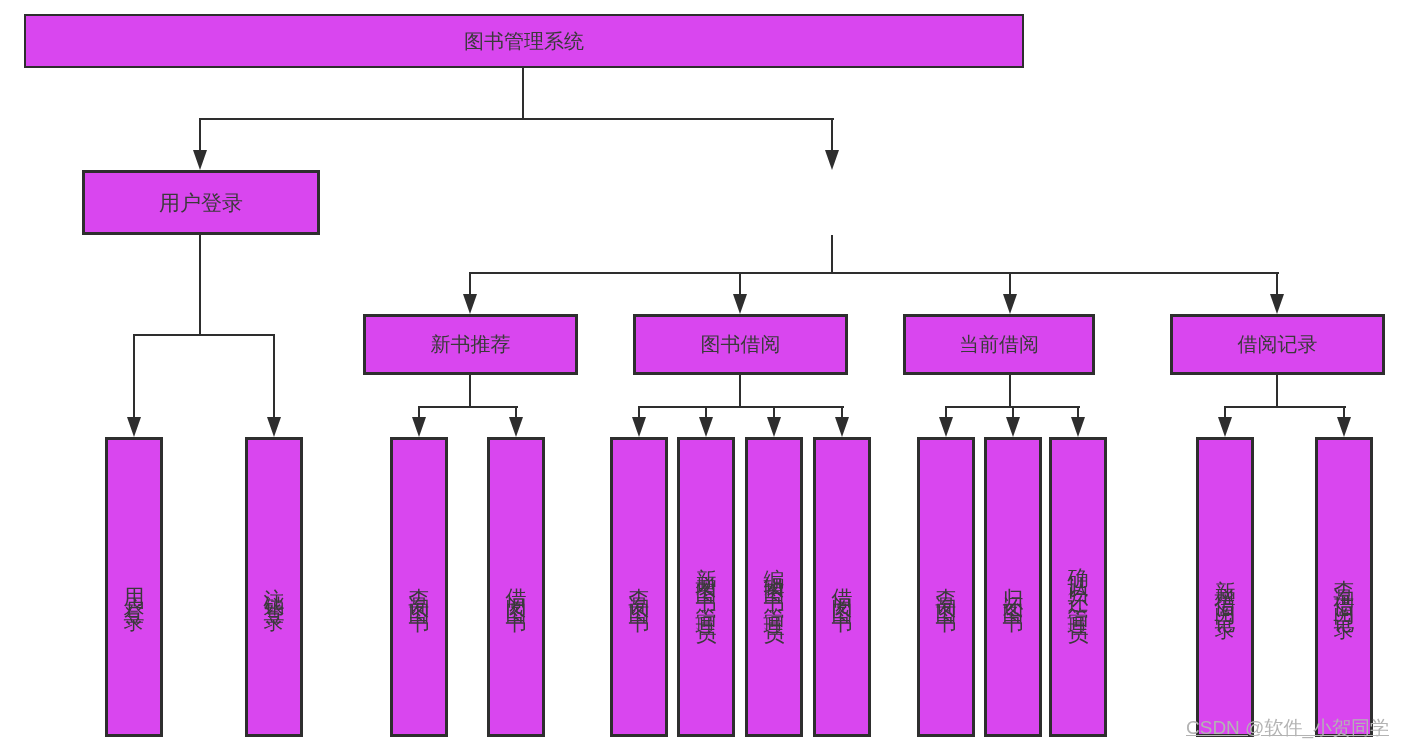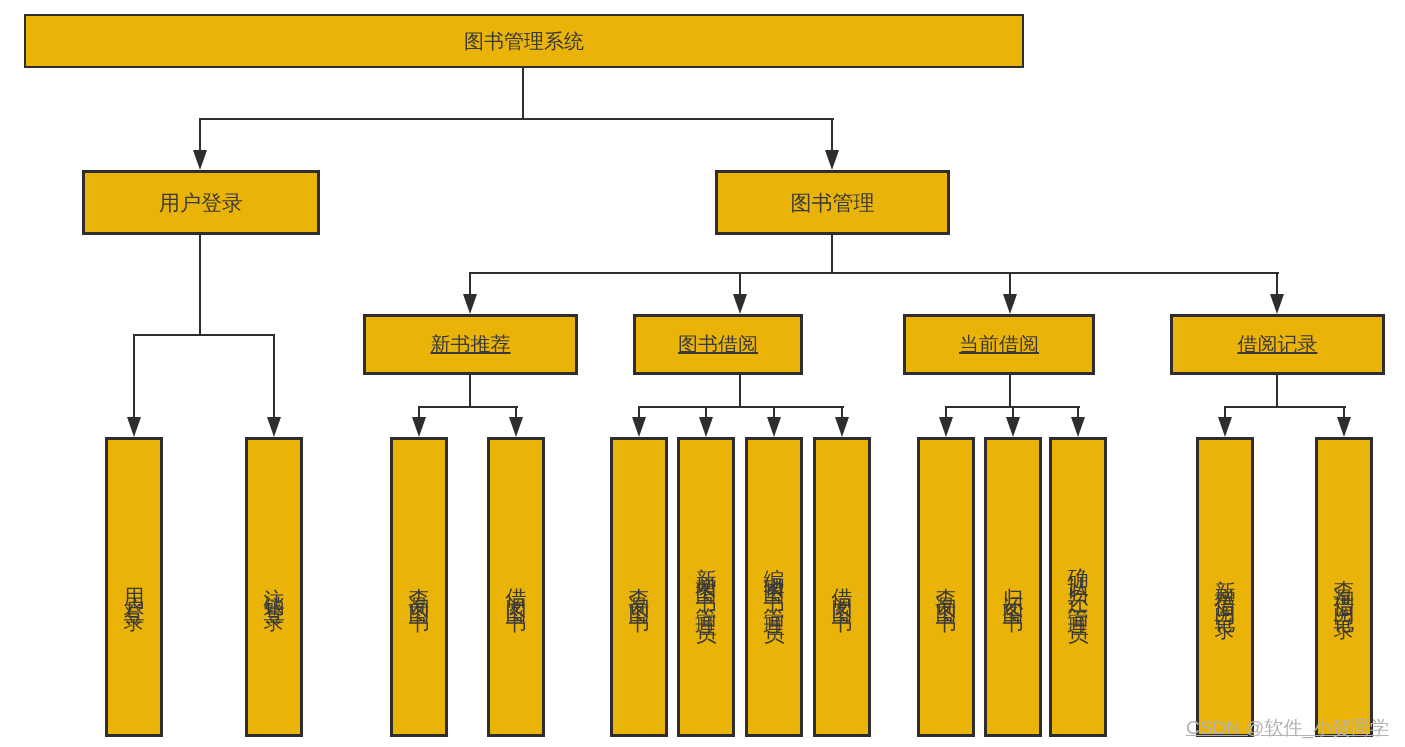--- a/index.html
+++ b/index.html
@@ -12,30 +12,30 @@
     position:relative;
     width:1405px;height:747px;
     background:var(--bg);
     font-family:"Liberation Sans","DejaVu Sans",sans-serif;
     color:var(--text);
     overflow:hidden;
   }
   .box{
     position:absolute;
     box-sizing:border-box;
-    background:#eab308;
+    background:#d946ef;
     border:3px solid var(--line);
     display:flex;
     align-items:center;
     justify-content:center;
     text-align:center;
   }
   .box.root{border-width:2px;font-size:20px;}
   .box.l2{font-size:21px;}
-  .box.l3{font-size:20px;text-decoration:underline;}
+  .box.l3{font-size:20px;}
   .box.leaf{font-size:21px;}
   .leaf .vtext{
     writing-mode:vertical-rl;
     text-orientation:mixed;
     letter-spacing:8px;
     line-height:1.15;
     white-space:nowrap;
   }
   .vline,.hline{
     position:absolute;
@@ -72,23 +72,20 @@
   <div class="vline" style="left:522px;top:68px;height:51px"></div>
   <div class="hline" style="left:199px;top:118px;width:635px"></div>
   <div class="vline" style="left:199px;top:118px;height:34px"></div>
   <div class="arrow" style="left:193px;top:150px"></div>
   <div class="vline" style="left:831px;top:118px;height:34px"></div>
   <div class="arrow" style="left:825px;top:150px"></div>
 
   <div class="box l2" style="left:82px;top:170px;width:238px;height:65px">
     <span>用户登录</span>
   </div>
-  <div class="box l2" style="left:715px;top:170px;width:235px;height:65px">
-    <span>图书管理</span>
-  </div>
 
   <div class="vline" style="left:199px;top:235px;height:100px"></div>
   <div class="hline" style="left:133px;top:334px;width:142px"></div>
   <div class="vline" style="left:133px;top:334px;height:84px"></div>
   <div class="arrow" style="left:127px;top:417px"></div>
   <div class="vline" style="left:273px;top:334px;height:84px"></div>
   <div class="arrow" style="left:267px;top:417px"></div>
 
   <div class="vline" style="left:831px;top:235px;height:38px"></div>
   <div class="hline" style="left:469px;top:272px;width:810px"></div>
@@ -97,21 +94,21 @@
   <div class="vline" style="left:739px;top:272px;height:24px"></div>
   <div class="arrow" style="left:733px;top:294px"></div>
   <div class="vline" style="left:1009px;top:272px;height:24px"></div>
   <div class="arrow" style="left:1003px;top:294px"></div>
   <div class="vline" style="left:1276px;top:272px;height:24px"></div>
   <div class="arrow" style="left:1270px;top:294px"></div>
 
   <div class="box l3" style="left:363px;top:314px;width:215px;height:61px">
     <span>新书推荐</span>
   </div>
-  <div class="box l3" style="left:633px;top:314px;width:170px;height:61px">
+  <div class="box l3" style="left:633px;top:314px;width:215px;height:61px">
     <span>图书借阅</span>
   </div>
   <div class="box l3" style="left:903px;top:314px;width:192px;height:61px">
     <span>当前借阅</span>
   </div>
   <div class="box l3" style="left:1170px;top:314px;width:215px;height:61px">
     <span>借阅记录</span>
   </div>
 
   <div class="vline" style="left:469px;top:375px;height:33px"></div>

